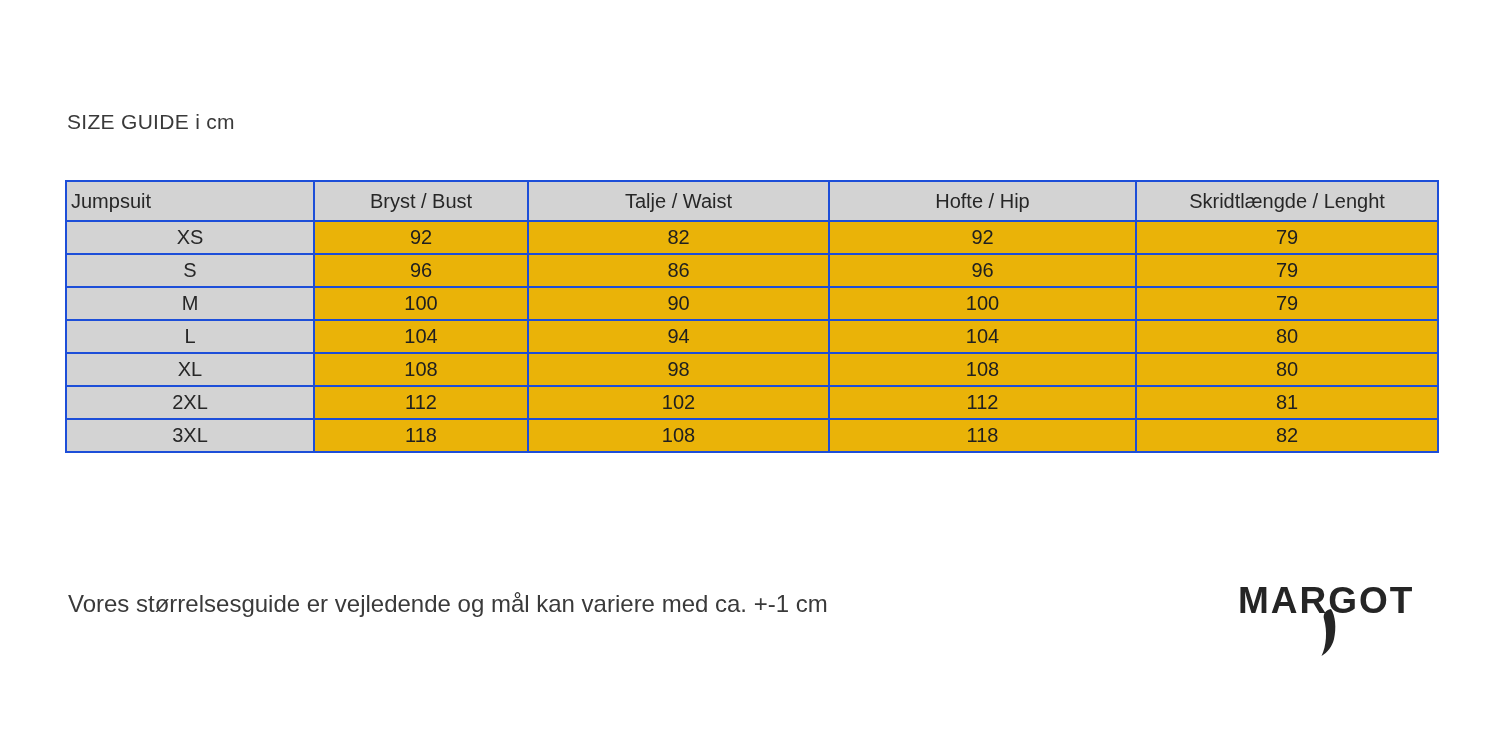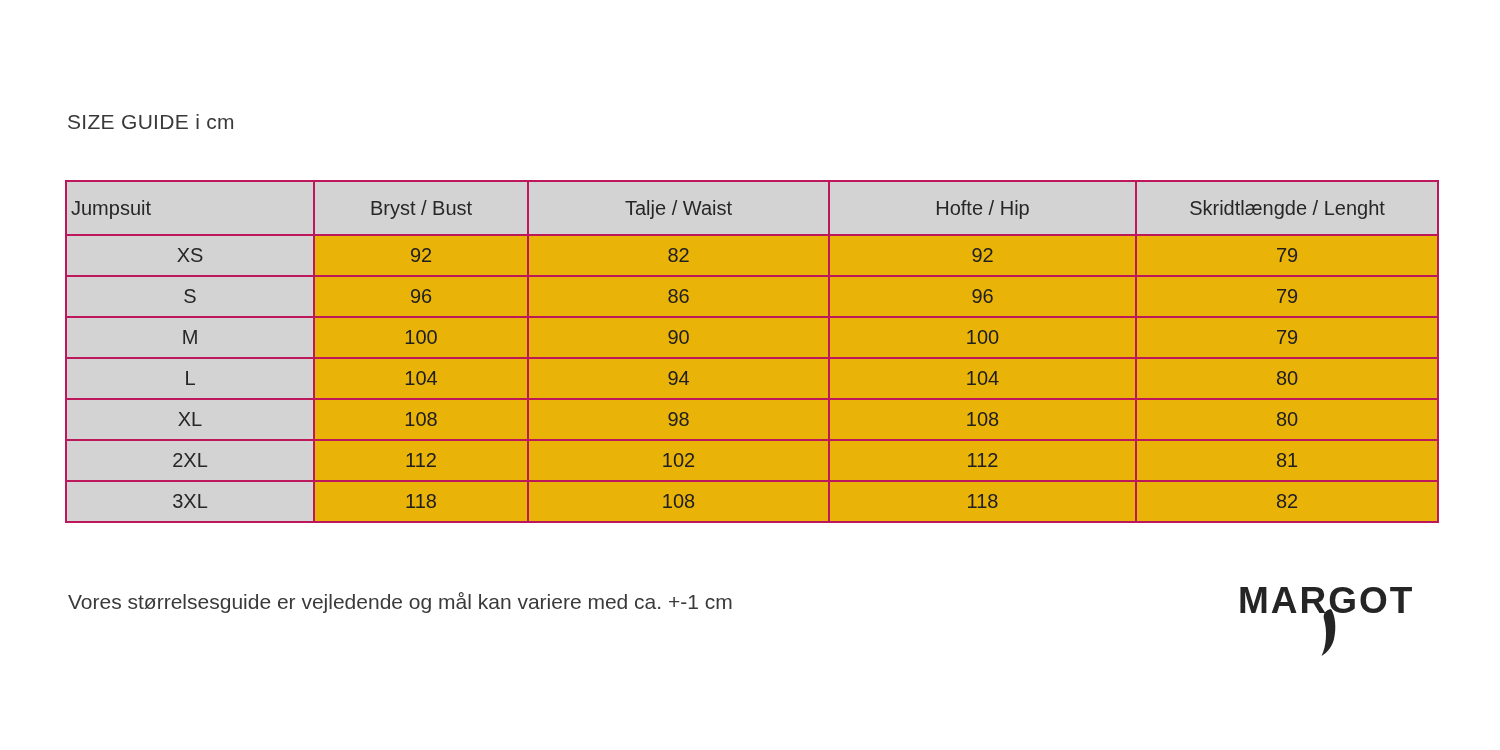--- a/index.html
+++ b/index.html
@@ -30,53 +30,53 @@
     left: 65px;
     top: 180px;
     width: 1372px;
     border-collapse: collapse;
     table-layout: fixed;
     font-size: 20px;
     color: #202020;
   }
   table.size-guide th,
   table.size-guide td {
-    border: 2px solid #be185d;
-    padding: 7px;
+    border: 2px solid #1d4ed8;
+    padding: 0;
     overflow: hidden;
     white-space: nowrap;
   }
   table.size-guide thead th {
     background: #d3d3d3;
     height: 38px;
     font-weight: 400;
     color: #272727;
   }
   table.size-guide thead th.th-product {
     text-align: left;
     padding-left: 4px;
   }
   table.size-guide tbody tr {
-    height: 41px;
+    height: 33px;
   }
   td.c-size {
     background: #d3d3d3;
     text-align: center;
     color: #272727;
   }
   td.c-val {
     background: #eab308;
     text-align: center;
     padding-left: 4px;
   }
   .footnote {
     position: absolute;
     left: 68px;
     top: 590px;
-    font-size: 21px;
+    font-size: 24px;
     color: #3a3a3a;
     margin: 0;
   }
   .brand-logo {
     position: absolute;
     left: 1238px;
     top: 582px;
     width: 200px;
     height: 60px;
     font-family: Liberation Sans, sans-serif;

